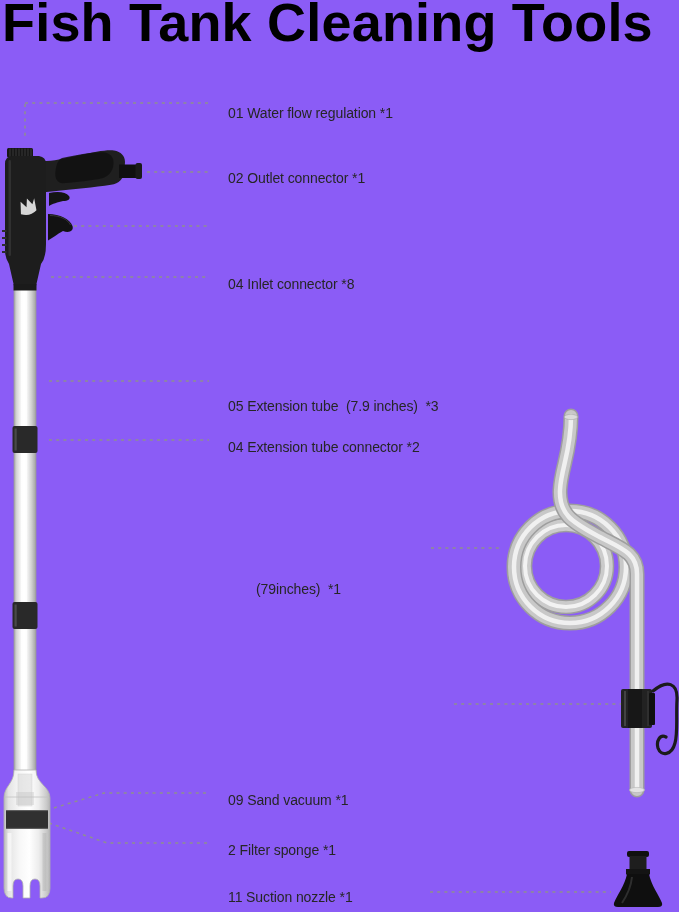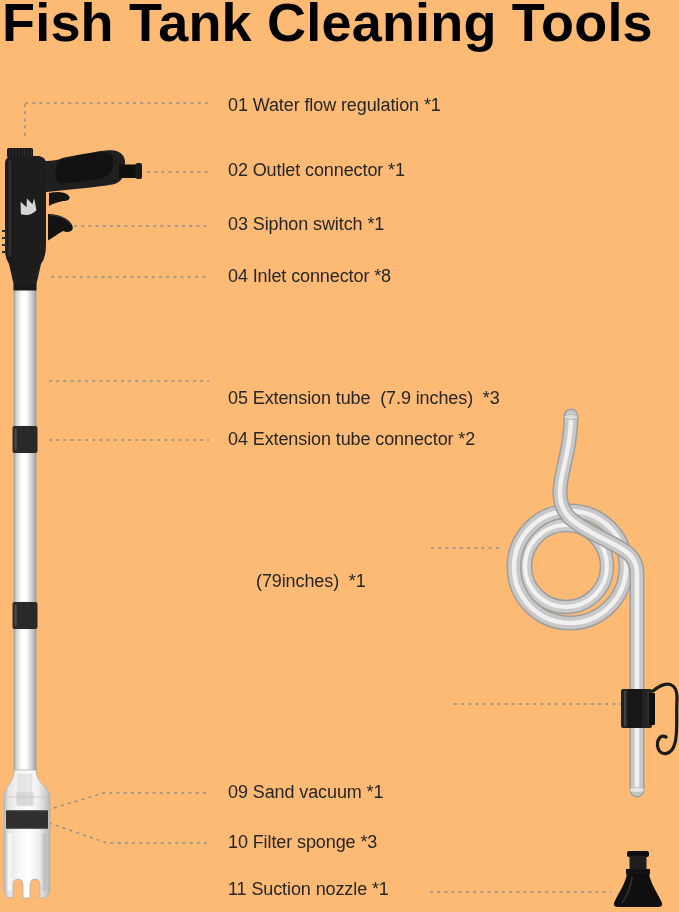--- a/index.html
+++ b/index.html
@@ -1,27 +1,27 @@
 <!DOCTYPE html>
 <html><head>
 <meta charset="utf-8">
 <style>
   html,body{margin:0;padding:0;background:#ffffff;}
   .canvas{
-    position:relative;width:679px;height:912px;background:#fdba74;overflow:hidden;
+    position:relative;width:679px;height:912px;background:#8b5cf6;overflow:hidden;
     font-family:"Liberation Sans",sans-serif;
   }
   .page-title{
     position:absolute;left:2px;top:-5px;line-height:1;
     font-size:54px;font-weight:700;letter-spacing:0.2px;color:#000;
     white-space:pre;
   }
   .label{
-    position:absolute;font-size:18px;color:#262626;line-height:21px;
-    white-space:pre;letter-spacing:-0.1px;
+    position:absolute;font-size:14px;color:#262626;line-height:21px;
+    white-space:pre;letter-spacing:-0.1px;margin-top:8px;
   }
   svg.art{position:absolute;left:0;top:0;}
 </style>
 </head>
 <body>
 
 <div class="canvas">
 
   <div class="page-title">Fish Tank Cleaning Tools</div>
 
@@ -148,22 +148,21 @@
       <rect x="627" y="851" width="22" height="6" rx="2" fill="#101010"></rect>
       <rect x="629.5" y="856" width="17" height="14" fill="#1e1e1e"></rect>
       <rect x="626" y="869" width="24" height="5.5" fill="#141414"></rect>
       <path d="M627,874 L649,874 C651,885 659,895 662,903 Q663,907 658,907 L618,907 Q613,907 614,903 C617,895 625,885 627,874 Z" fill="#0f0f0f"></path>
       <path d="M632,877 C631,887 626,897 622,903" stroke="#2e2e2e" stroke-width="2" fill="none"></path>
     </g>
   </svg>
 
   <div class="label" style="left:228px;top:95px">01 Water flow regulation *1</div>
   <div class="label" style="left:228px;top:160px">02 Outlet connector *1</div>
-  <div class="label" style="left:228px;top:214px">03 Siphon switch *1</div>
   <div class="label" style="left:228px;top:266px">04 Inlet connector *8</div>
   <div class="label" style="left:228px;top:388px">05 Extension tube  (7.9 inches)  *3</div>
   <div class="label" style="left:228px;top:429px">04 Extension tube connector *2</div>
   <div class="label" style="left:256px;top:571px">(79inches)  *1</div>
   <div class="label" style="left:228px;top:782px">09 Sand vacuum *1</div>
-  <div class="label" style="left:228px;top:832px">10 Filter sponge *3</div>
+  <div class="label" style="left:228px;top:832px">2 Filter sponge *1</div>
   <div class="label" style="left:228px;top:879px">11 Suction nozzle *1</div>
 
 </div>
 
 </body></html>

